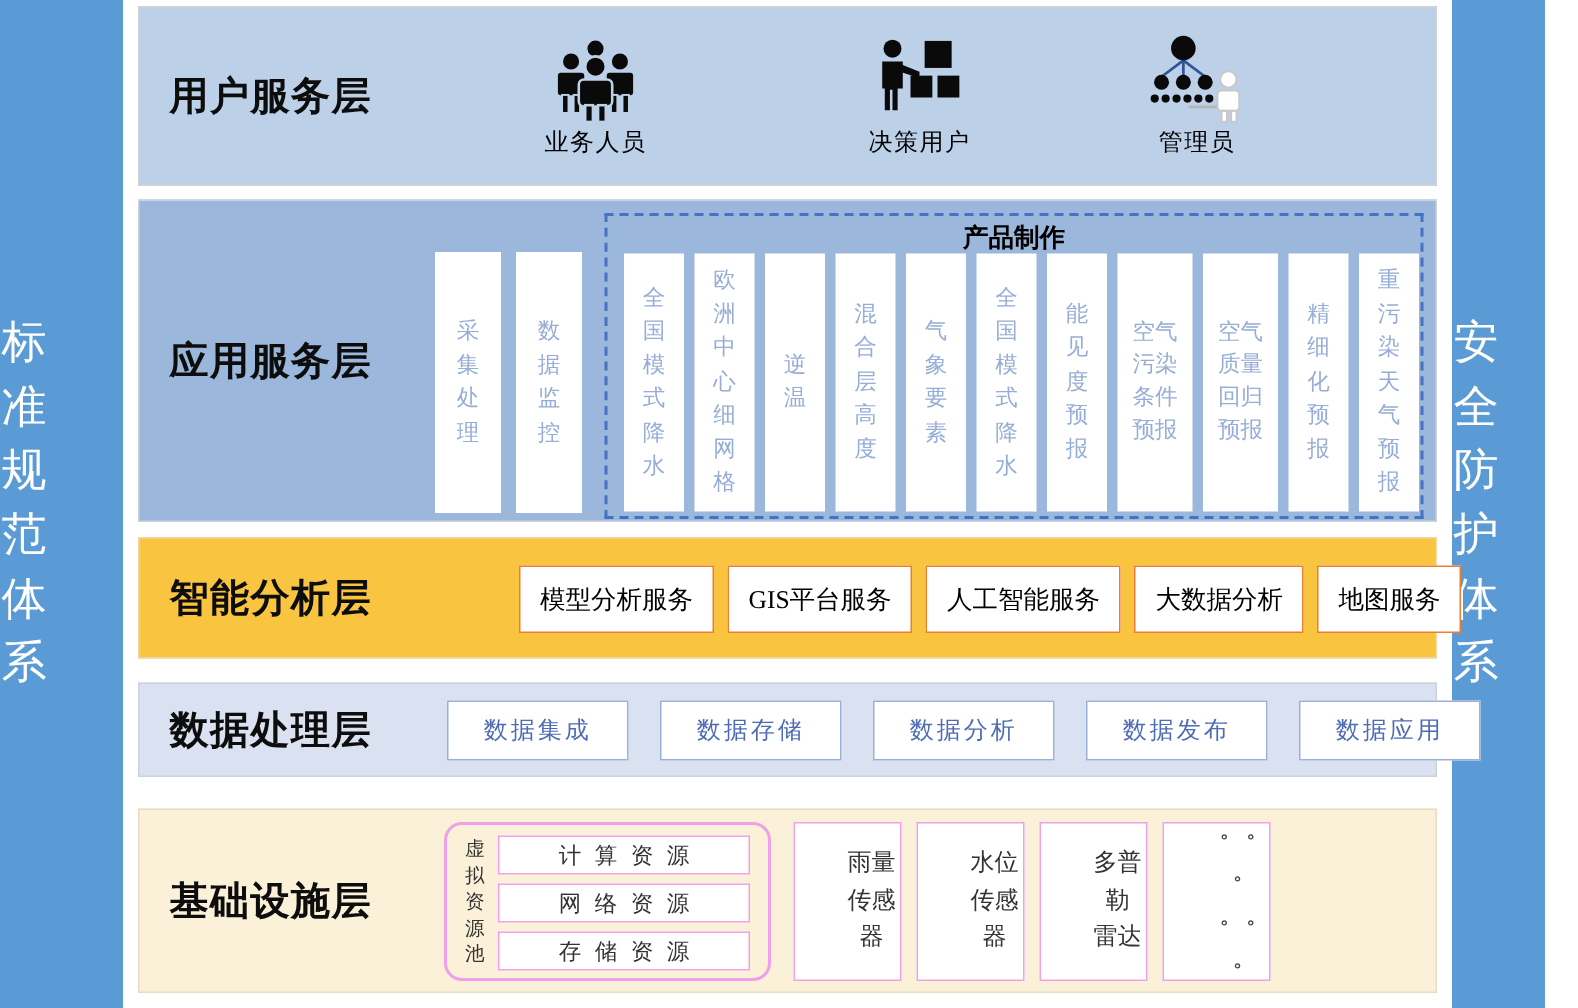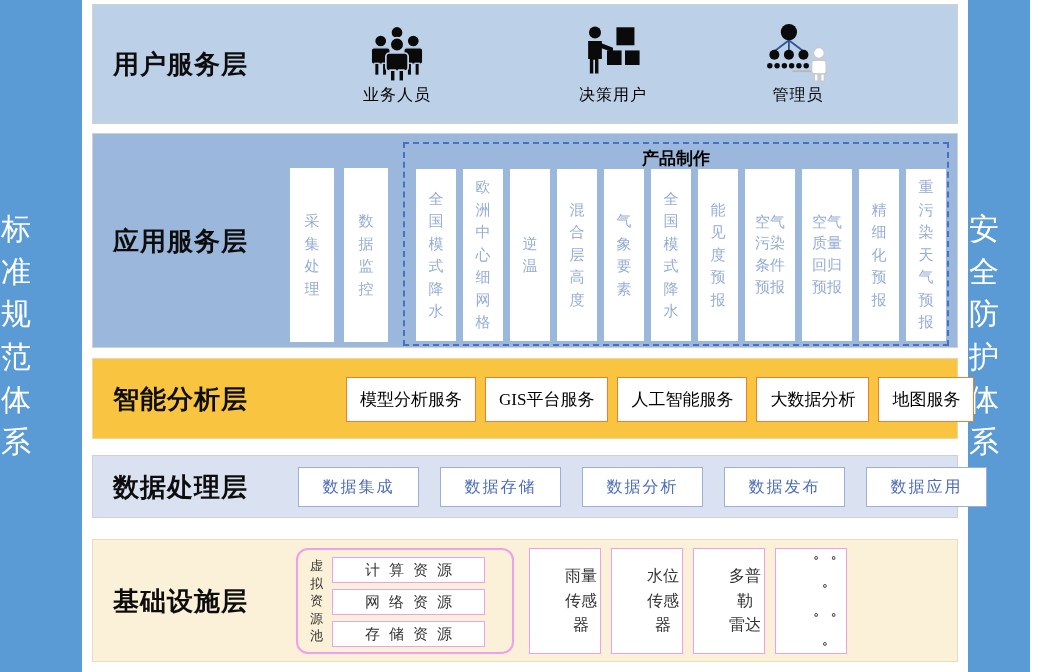--- a/index.html
+++ b/index.html
@@ -68,21 +68,21 @@
         align-items:center; justify-content:center; white-space:nowrap; }
 
   
   .pool { position:absolute; left:203px; top:8px; width:218px; height:106px;
           border:2px solid #F0A0E8; border-radius:12px; }
   .pool-label { position:absolute; left:11px; top:50%; transform:translateY(-50%);
                 width:15px; font-size:13px; color:#333; word-break:break-all;
                 line-height:1.35; text-align:center; }
   .pool-boxes { position:absolute; left:34px; top:7px; display:flex;
                 flex-direction:column; gap:6px; }
-  .pool-box { width:153px; height:26px; background:#ffffff; border:1px solid #F0A0E8;
+  .pool-box { width:168px; height:26px; background:#ffffff; border:1px solid #F0A0E8;
               color:#333; font-size:15px; letter-spacing:9px; text-indent:9px;
               display:flex; align-items:center; justify-content:center; white-space:nowrap; }
   .devices { position:absolute; left:436px; top:8px; display:flex; gap:10px; }
   .device { width:72px; height:106px; background:#ffffff; border:1px solid #F0A0E8;
             color:#333; font-size:16px; line-height:1.55; display:flex;
             align-items:center; justify-content:center; text-align:center;padding-left:32px; }
   .device.dots { font-size:13px; line-height:2.2; letter-spacing:4px; color:#444; }
 </style>
 </head>
 <body>

